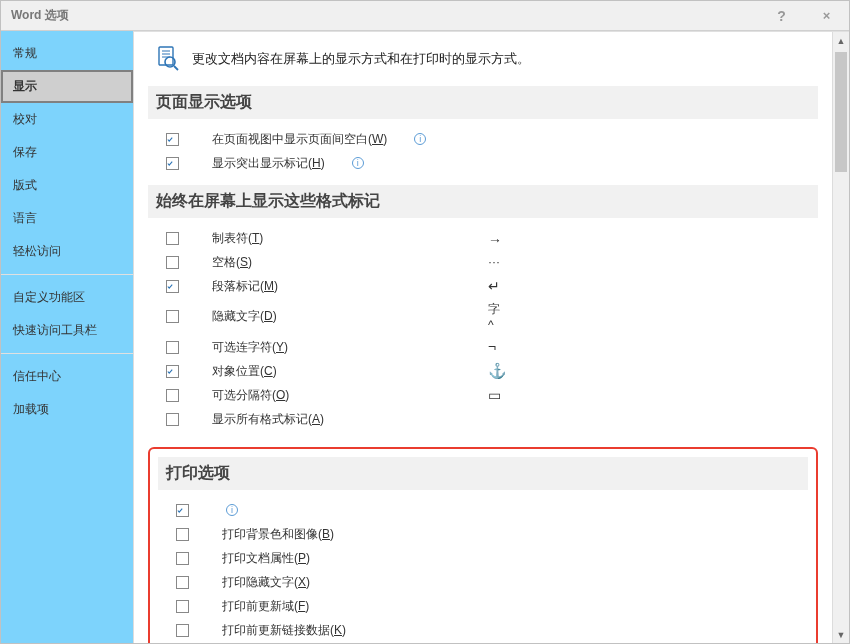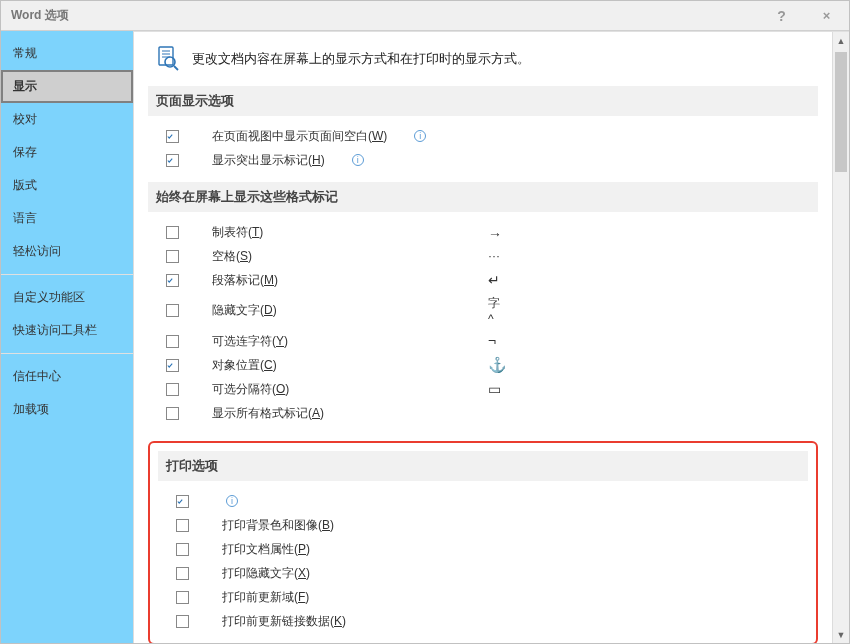--- a/index.html
+++ b/index.html
@@ -89,21 +89,21 @@
     display:flex; align-items:center; justify-content:center;
   }
   .intro .intro-text {
     font-size: 13px;
     color: #222;
     padding-top: 2px;
   }
   .section-header {
     background: #f1f1f1;
     color: #444;
-    font-size: 13px;
+    font-size: 16px;
     font-weight: bold;
     padding: 6px 8px;
     margin: 10px 0 8px 0;
   }
   .opt {
     display: flex;
     align-items: center;
     padding: 3px 0 3px 18px;
     min-height: 24px;
     font-size: 12px;

